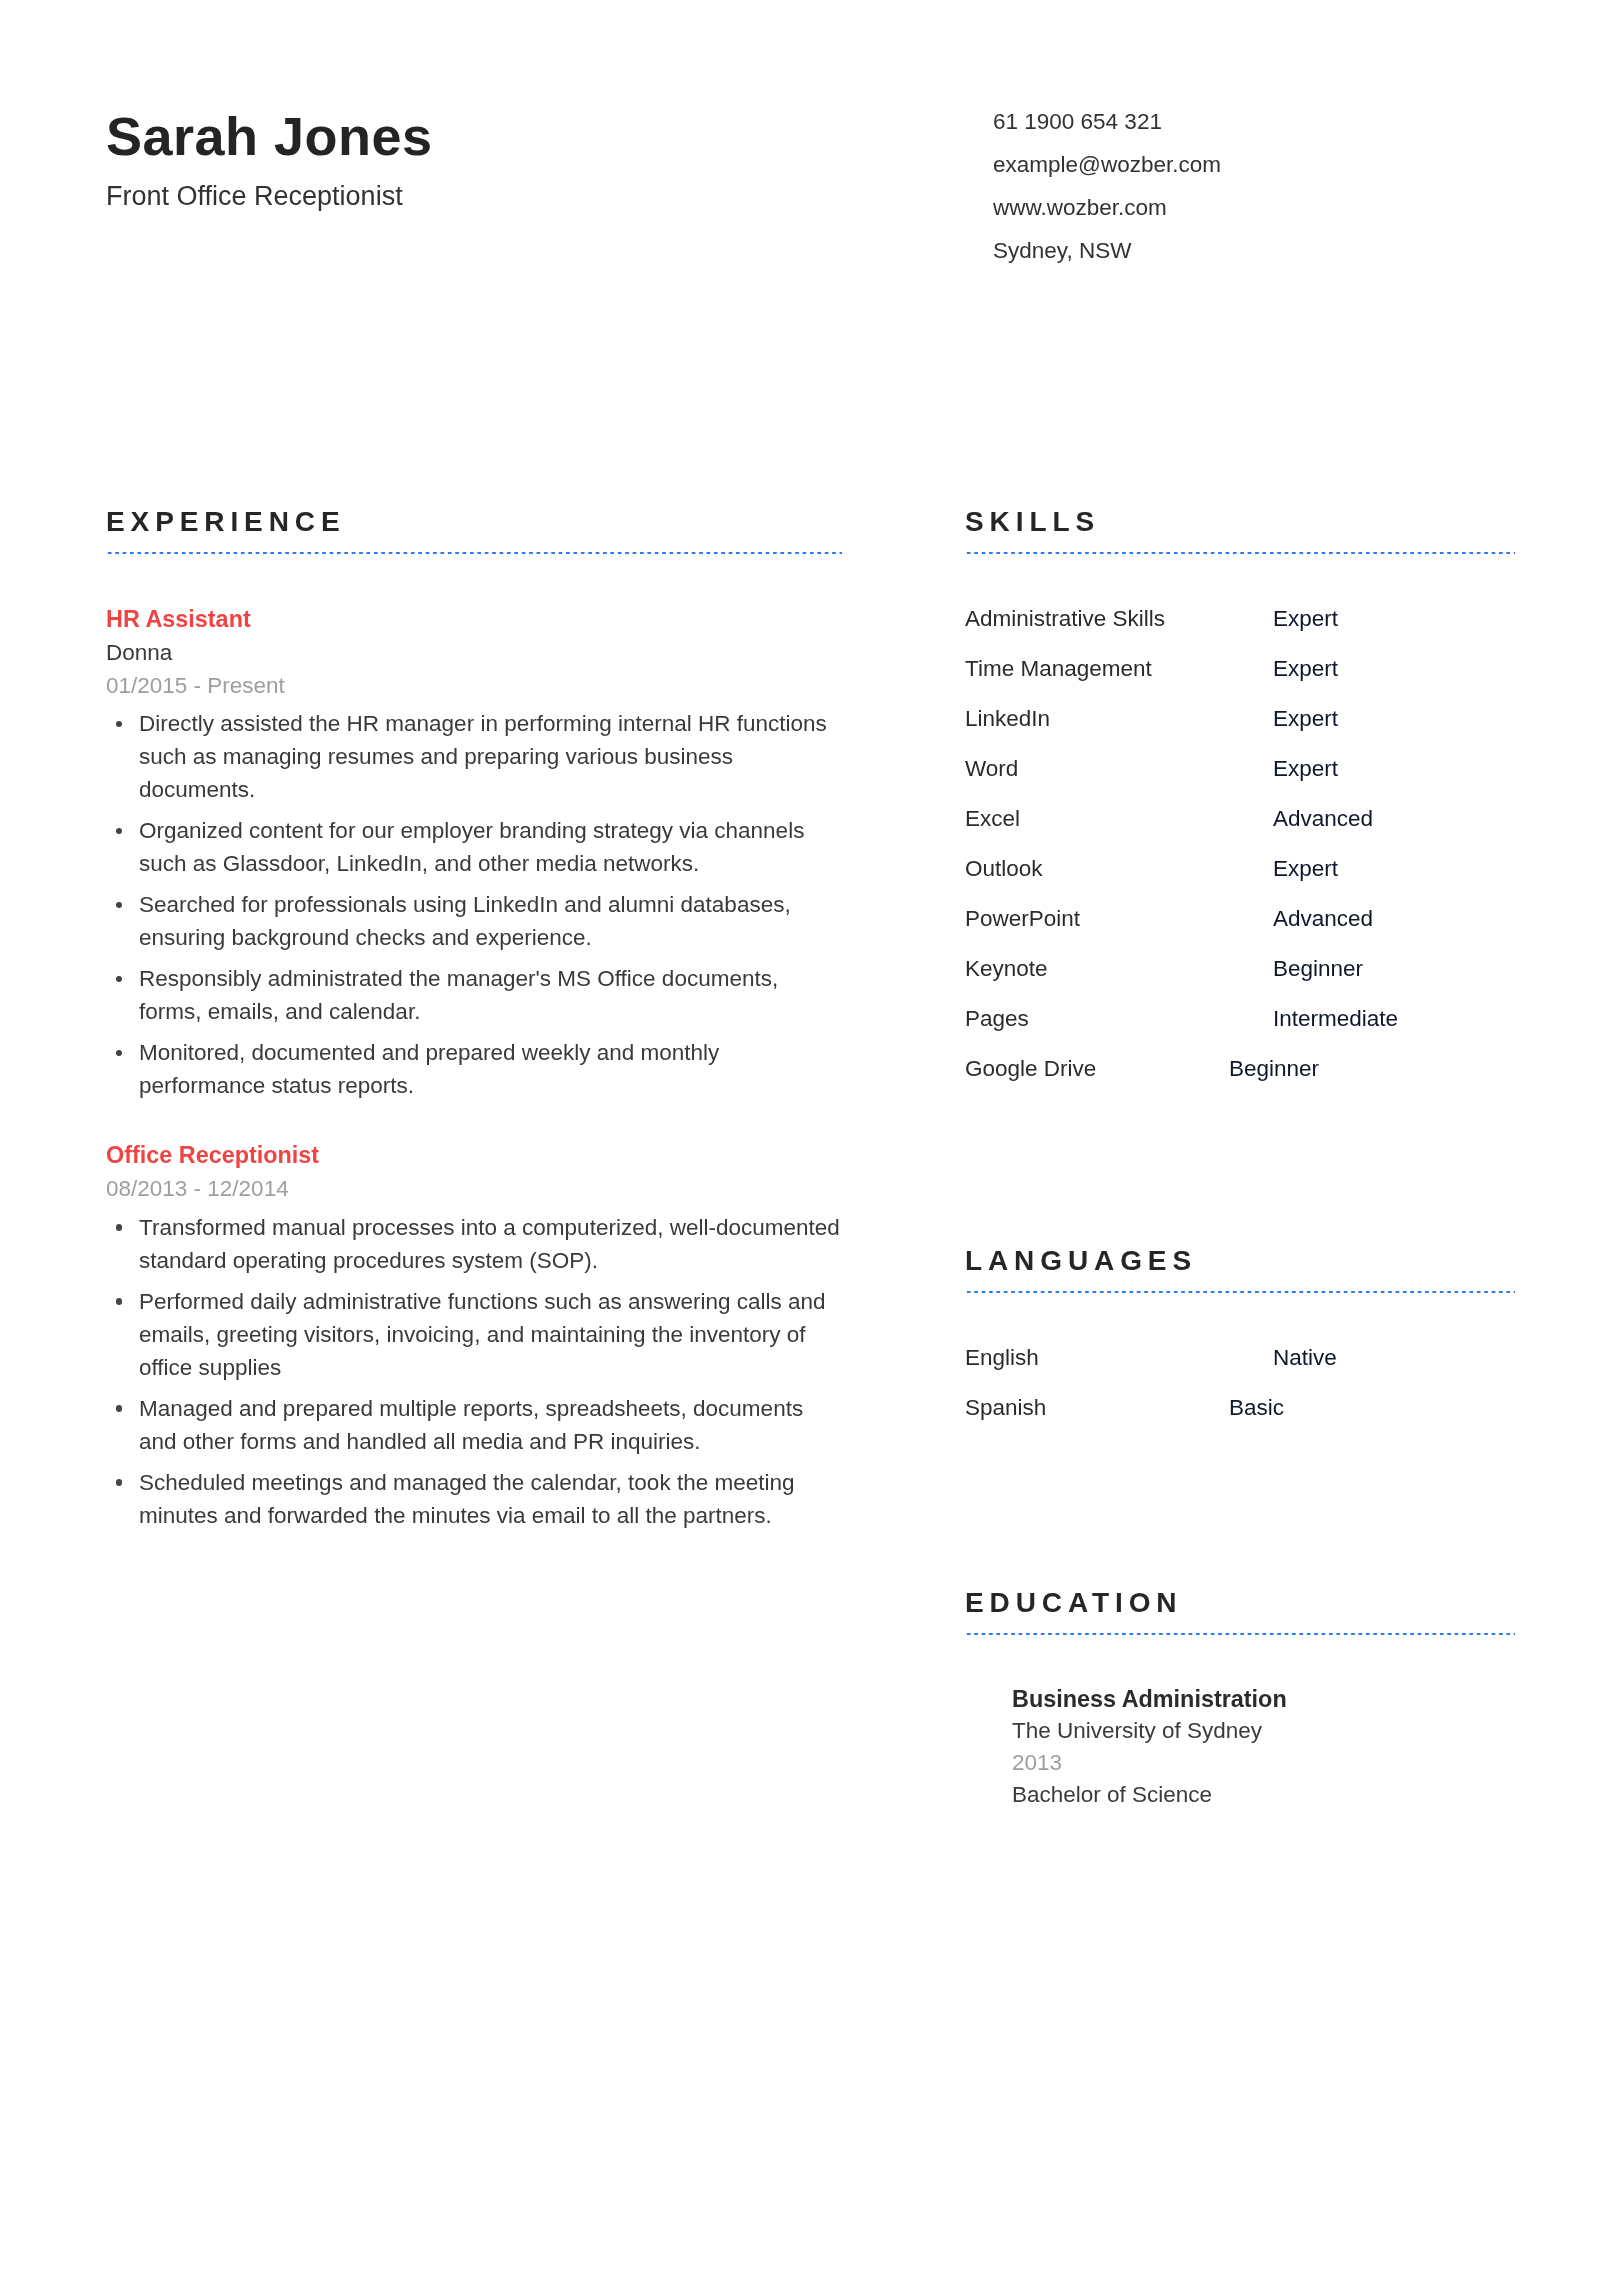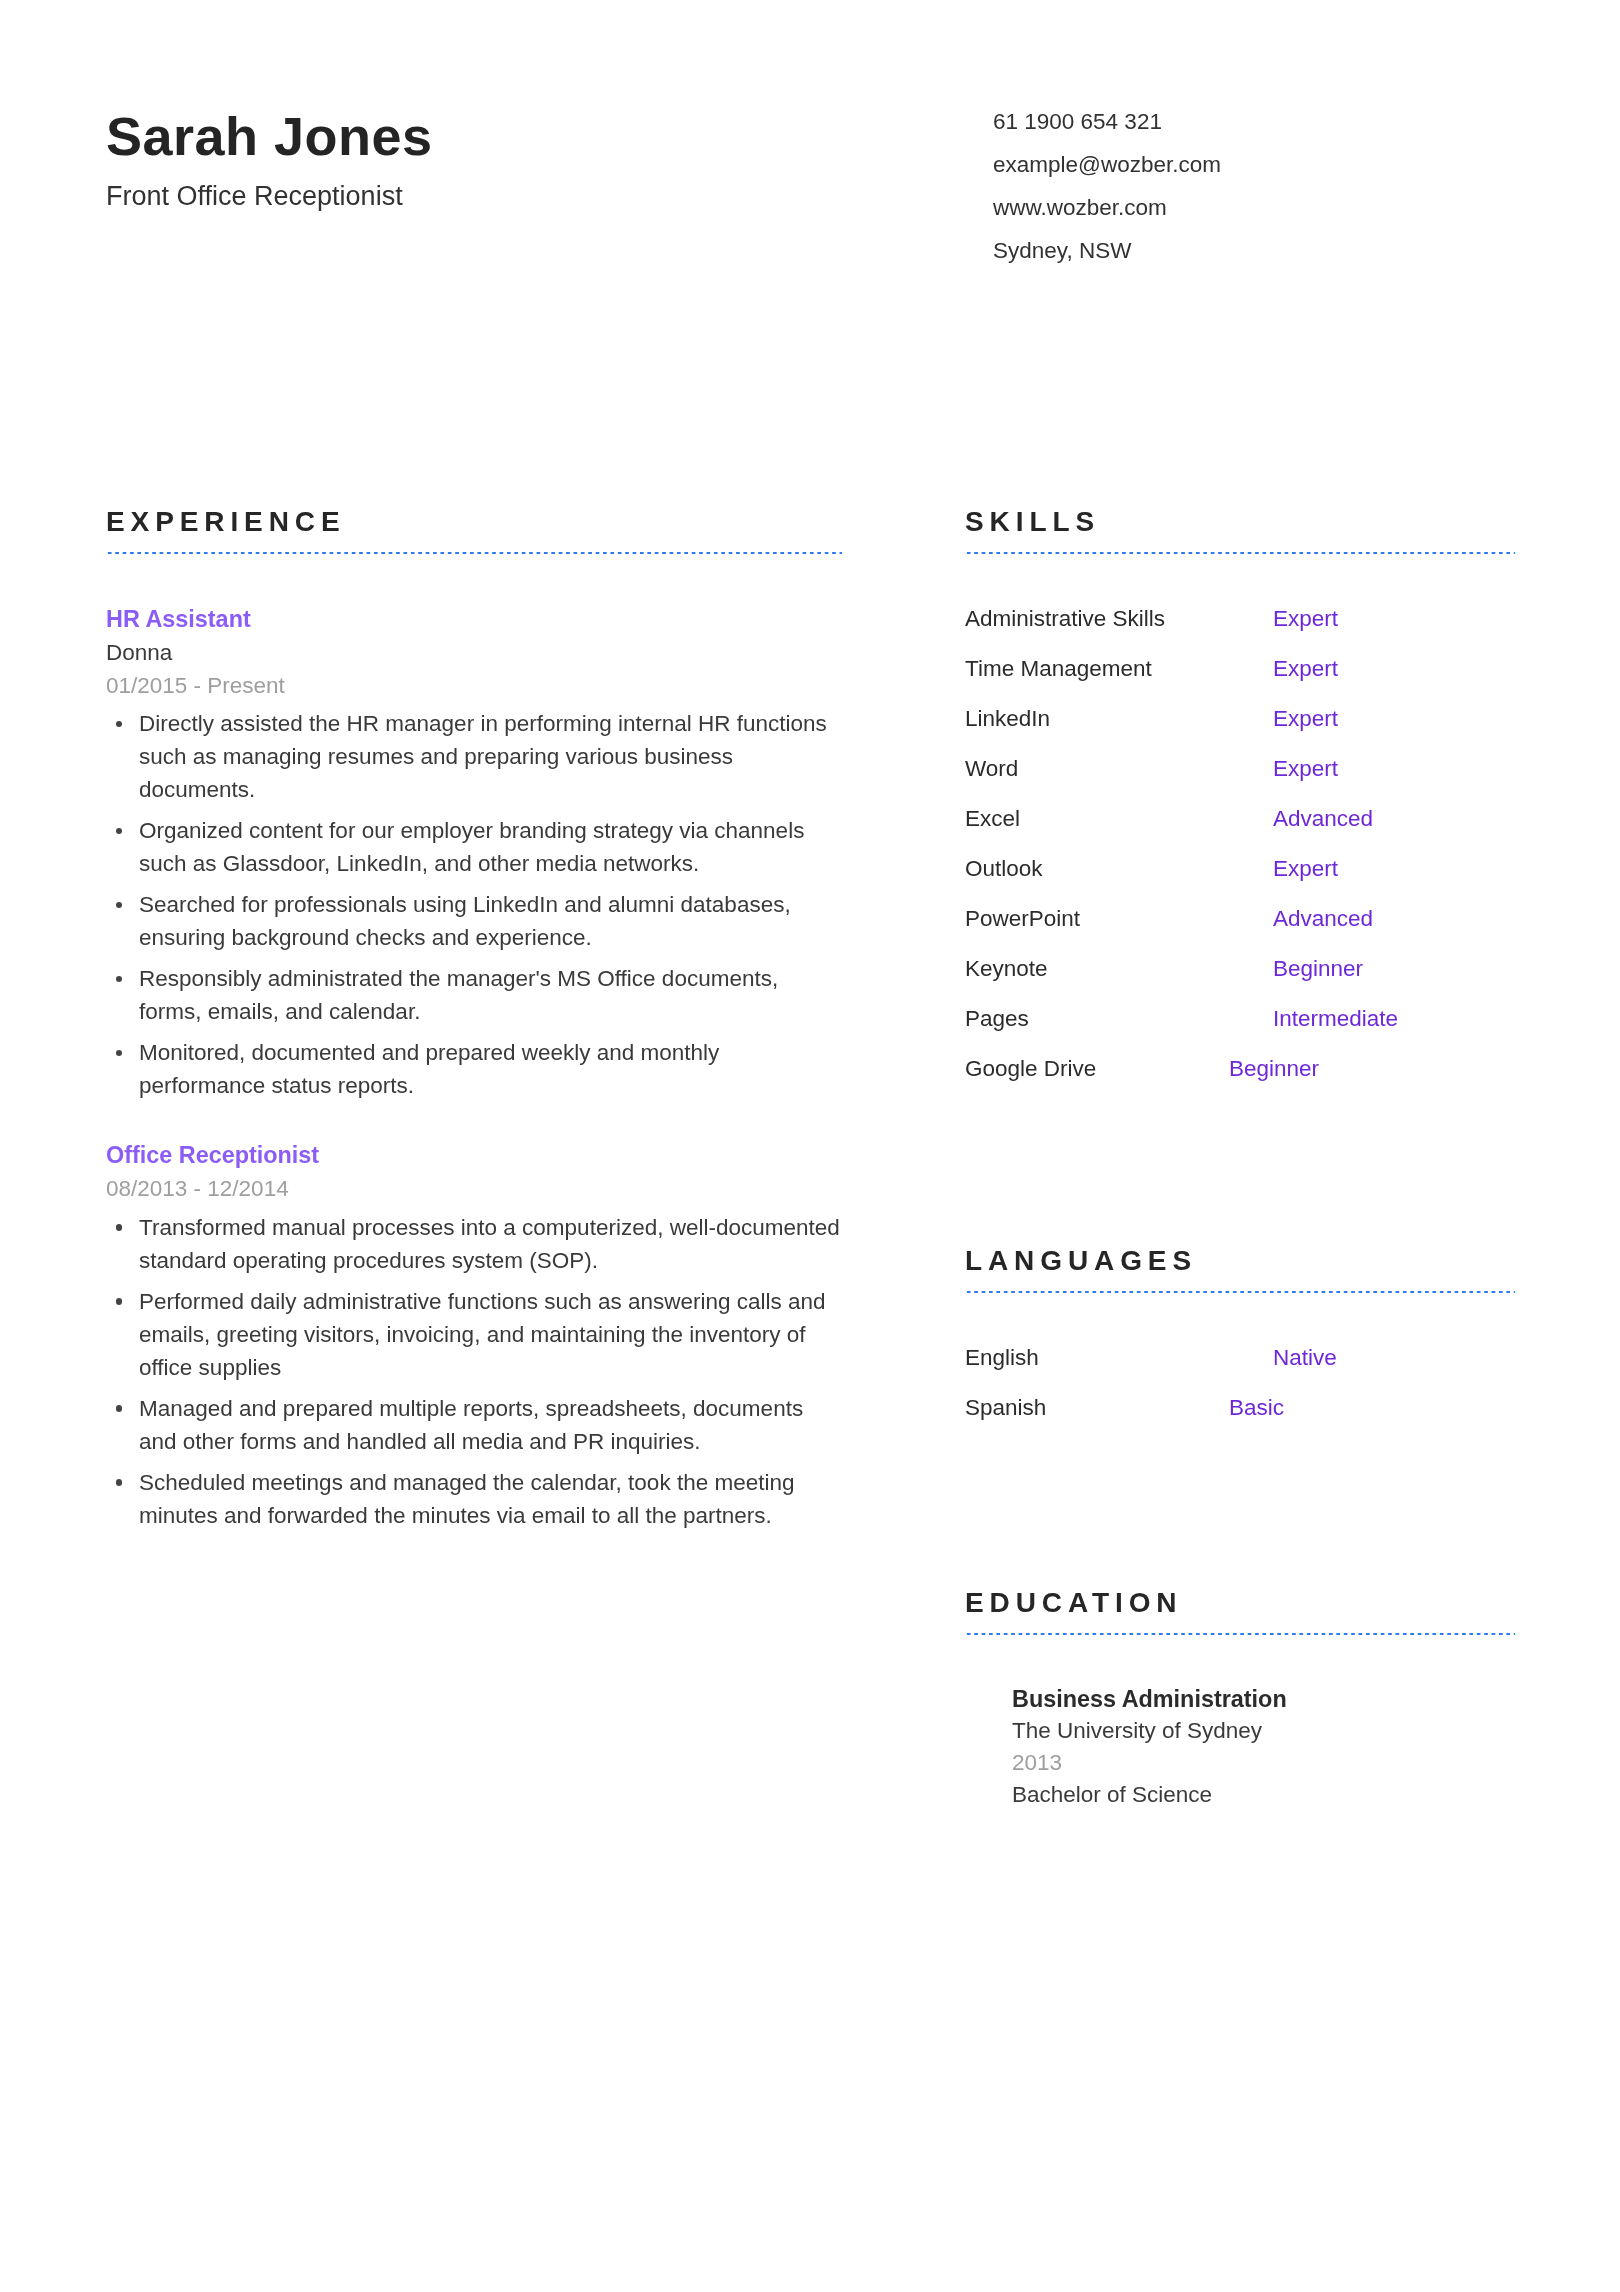--- a/index.html
+++ b/index.html
@@ -55,21 +55,21 @@
     height: 4.5px;
     background-image: radial-gradient(circle, #2e7bf0 1.5px, transparent 1.7px);
     background-size: 7.4px 4.5px;
     background-repeat: repeat-x;
     background-position: left center;
   }
 
   
   .jobs { margin-top: 47px; }
   .job + .job { margin-top: 36px; }
-  .job-title   { font-size: 23.4px; line-height: 34px; font-weight: 700; color: #8b5cf6; }
+  .job-title   { font-size: 23.4px; line-height: 34px; font-weight: 700; color: #ef4444; }
   .job-company { font-size: 22.5px; line-height: 33px; color: #3a3a3a; }
   .job-dates   { font-size: 22.5px; line-height: 33px; color: #9e9e9e; }
   .bullets { list-style: none; margin: 5.4px 0 0 0; padding: 0; }
   .bullets li {
     position: relative;
     padding-left: 33px;
     font-size: 22.5px;
     line-height: 33px;
     color: #3a3a3a;
   }
@@ -83,21 +83,21 @@
     height: 6.3px;
     border-radius: 50%;
     background: #444444;
   }
 
   
   .kv-list { margin-top: 47px; }
   .kv-row { display: flex; font-size: 22.5px; line-height: 33px; }
   .kv-row:not(:last-child) { margin-bottom: 17px; gap: 44px; }
   .kv-name  { flex: 0 0 264px; color: #2b2b2b; }
-  .kv-level { color: #6d28d9; }
+  .kv-level { color: #0f172a; }
 
   
   .section-gap-1 { margin-top: 160px; }
   .section-gap-2 { margin-top: 163px; }
 
   
   .edu-entry { margin-top: 47px; margin-left: 47px; }
   .edu-degree { font-size: 23.4px; line-height: 32px; font-weight: 700; color: #2b2b2b; }
   .edu-school { font-size: 22.5px; line-height: 32px; color: #3a3a3a; }
   .edu-year   { font-size: 22.5px; line-height: 32px; color: #9e9e9e; }

